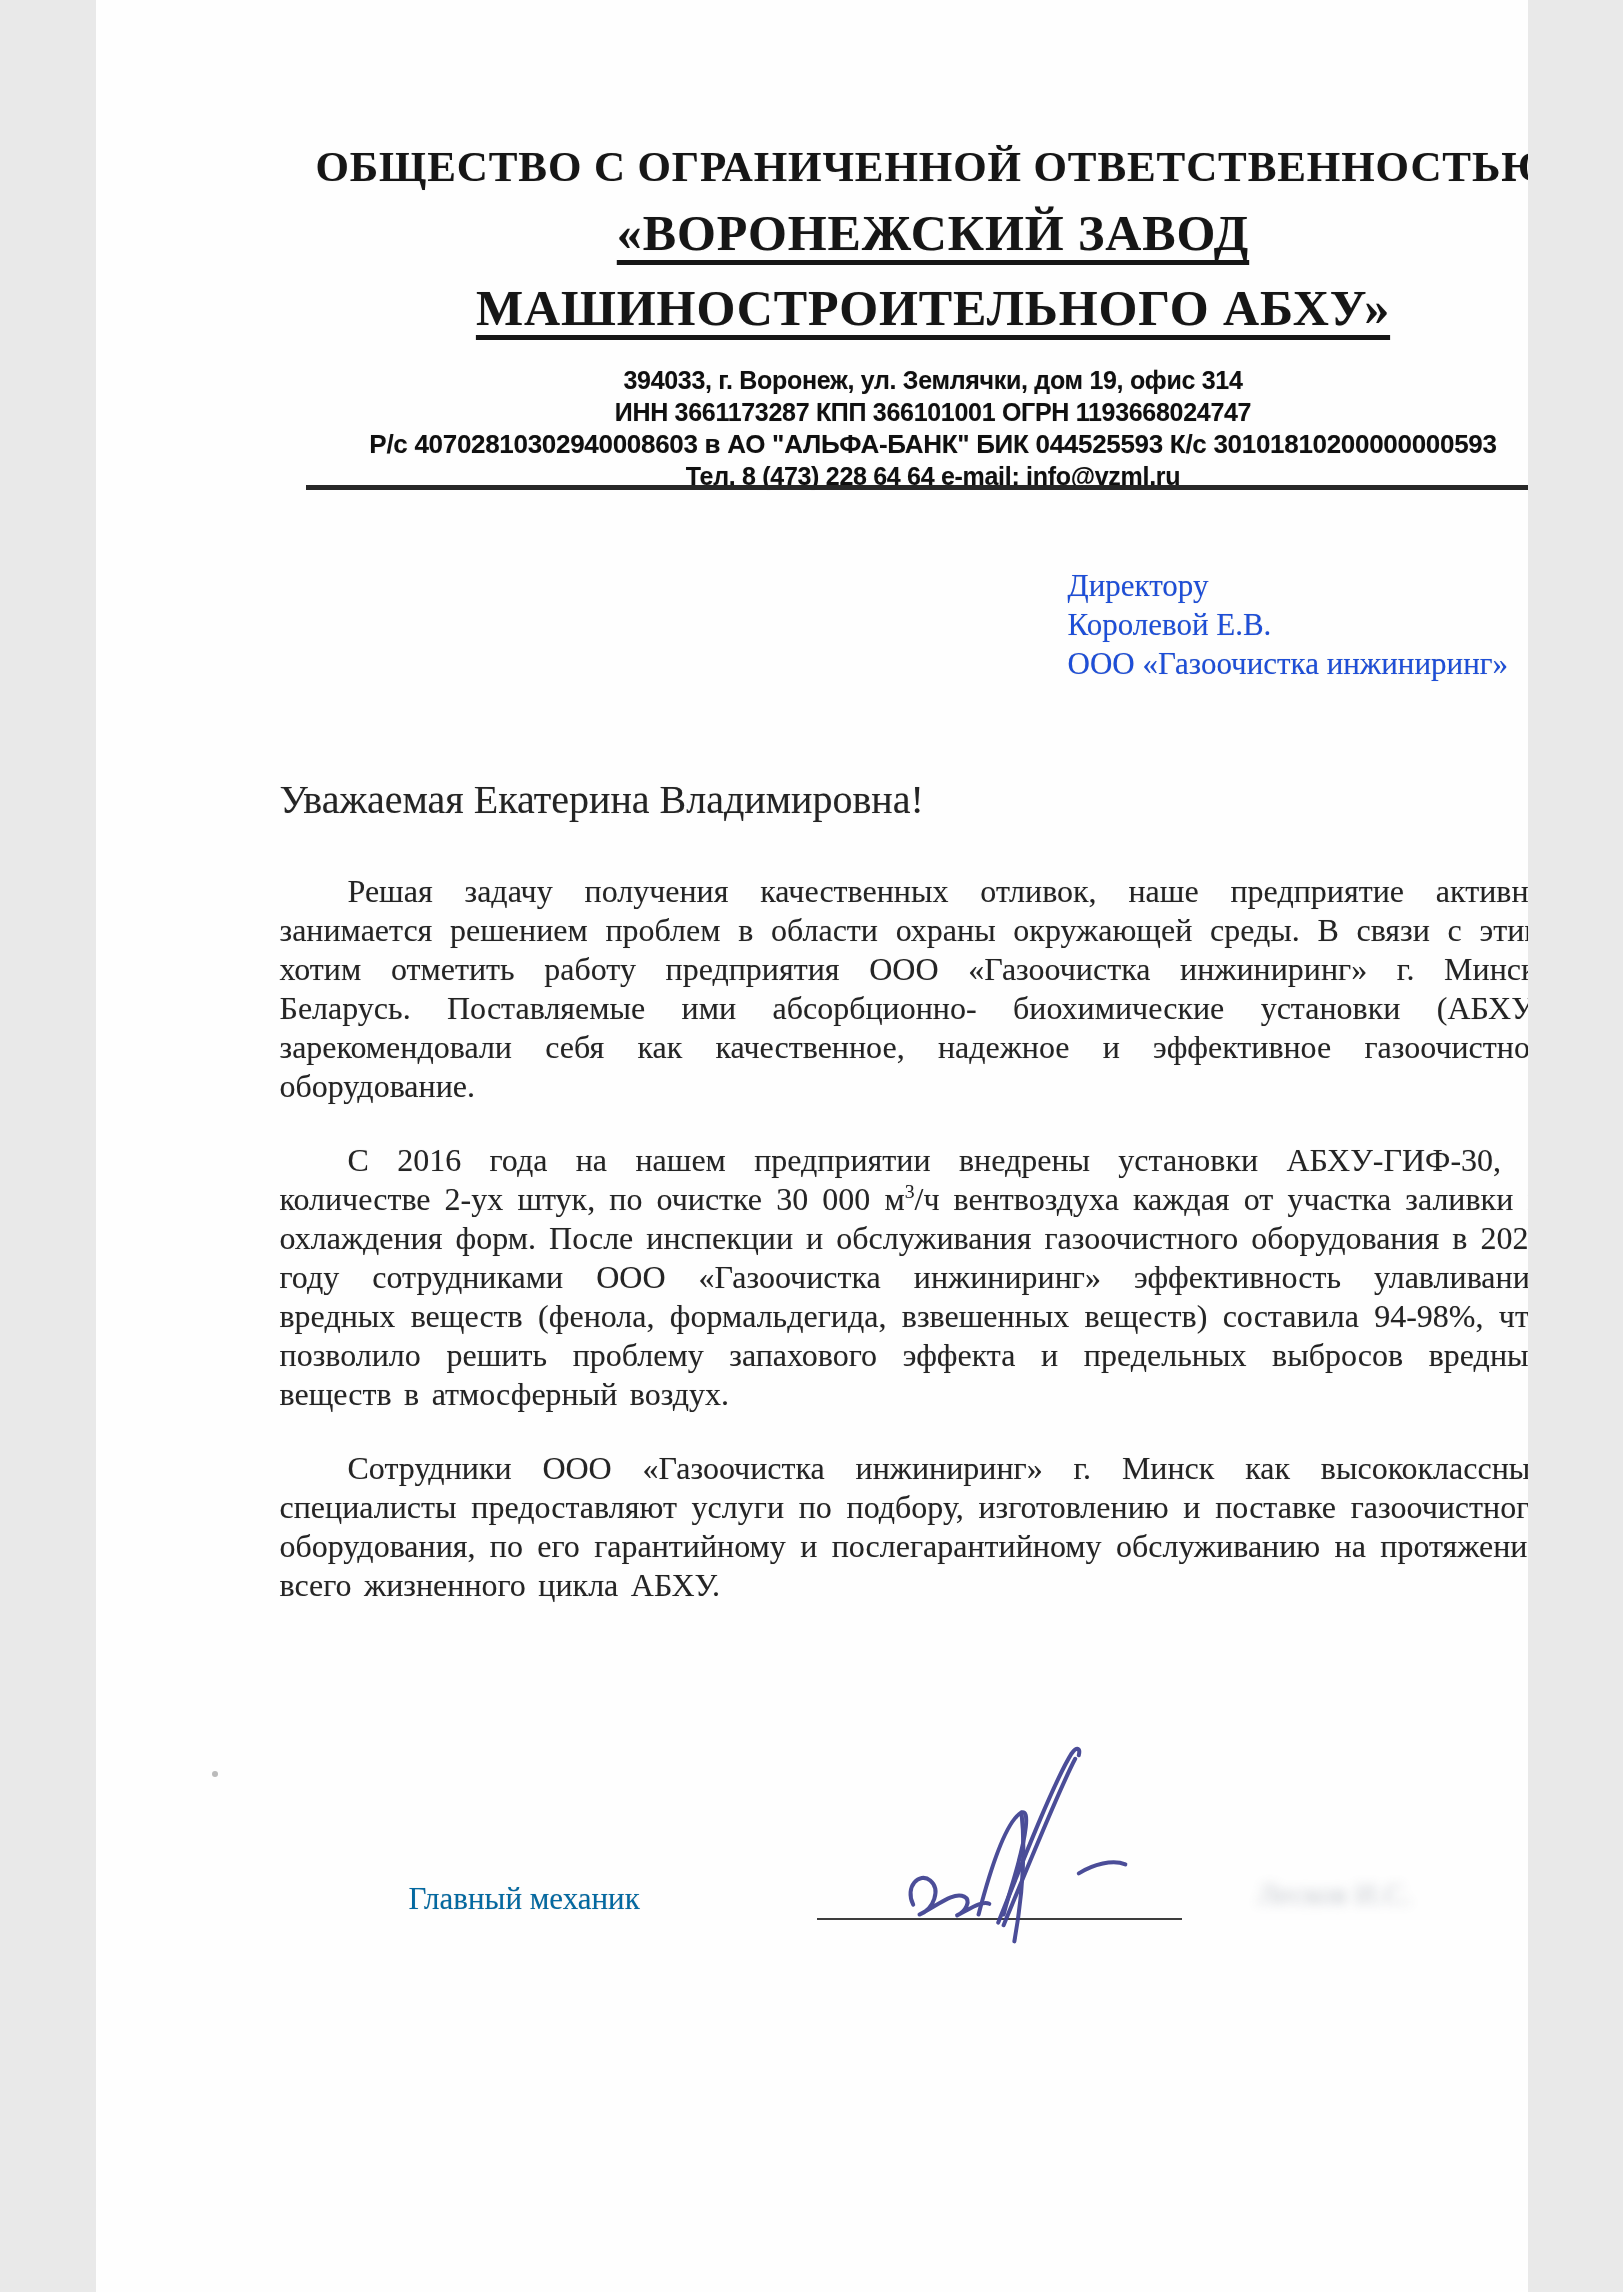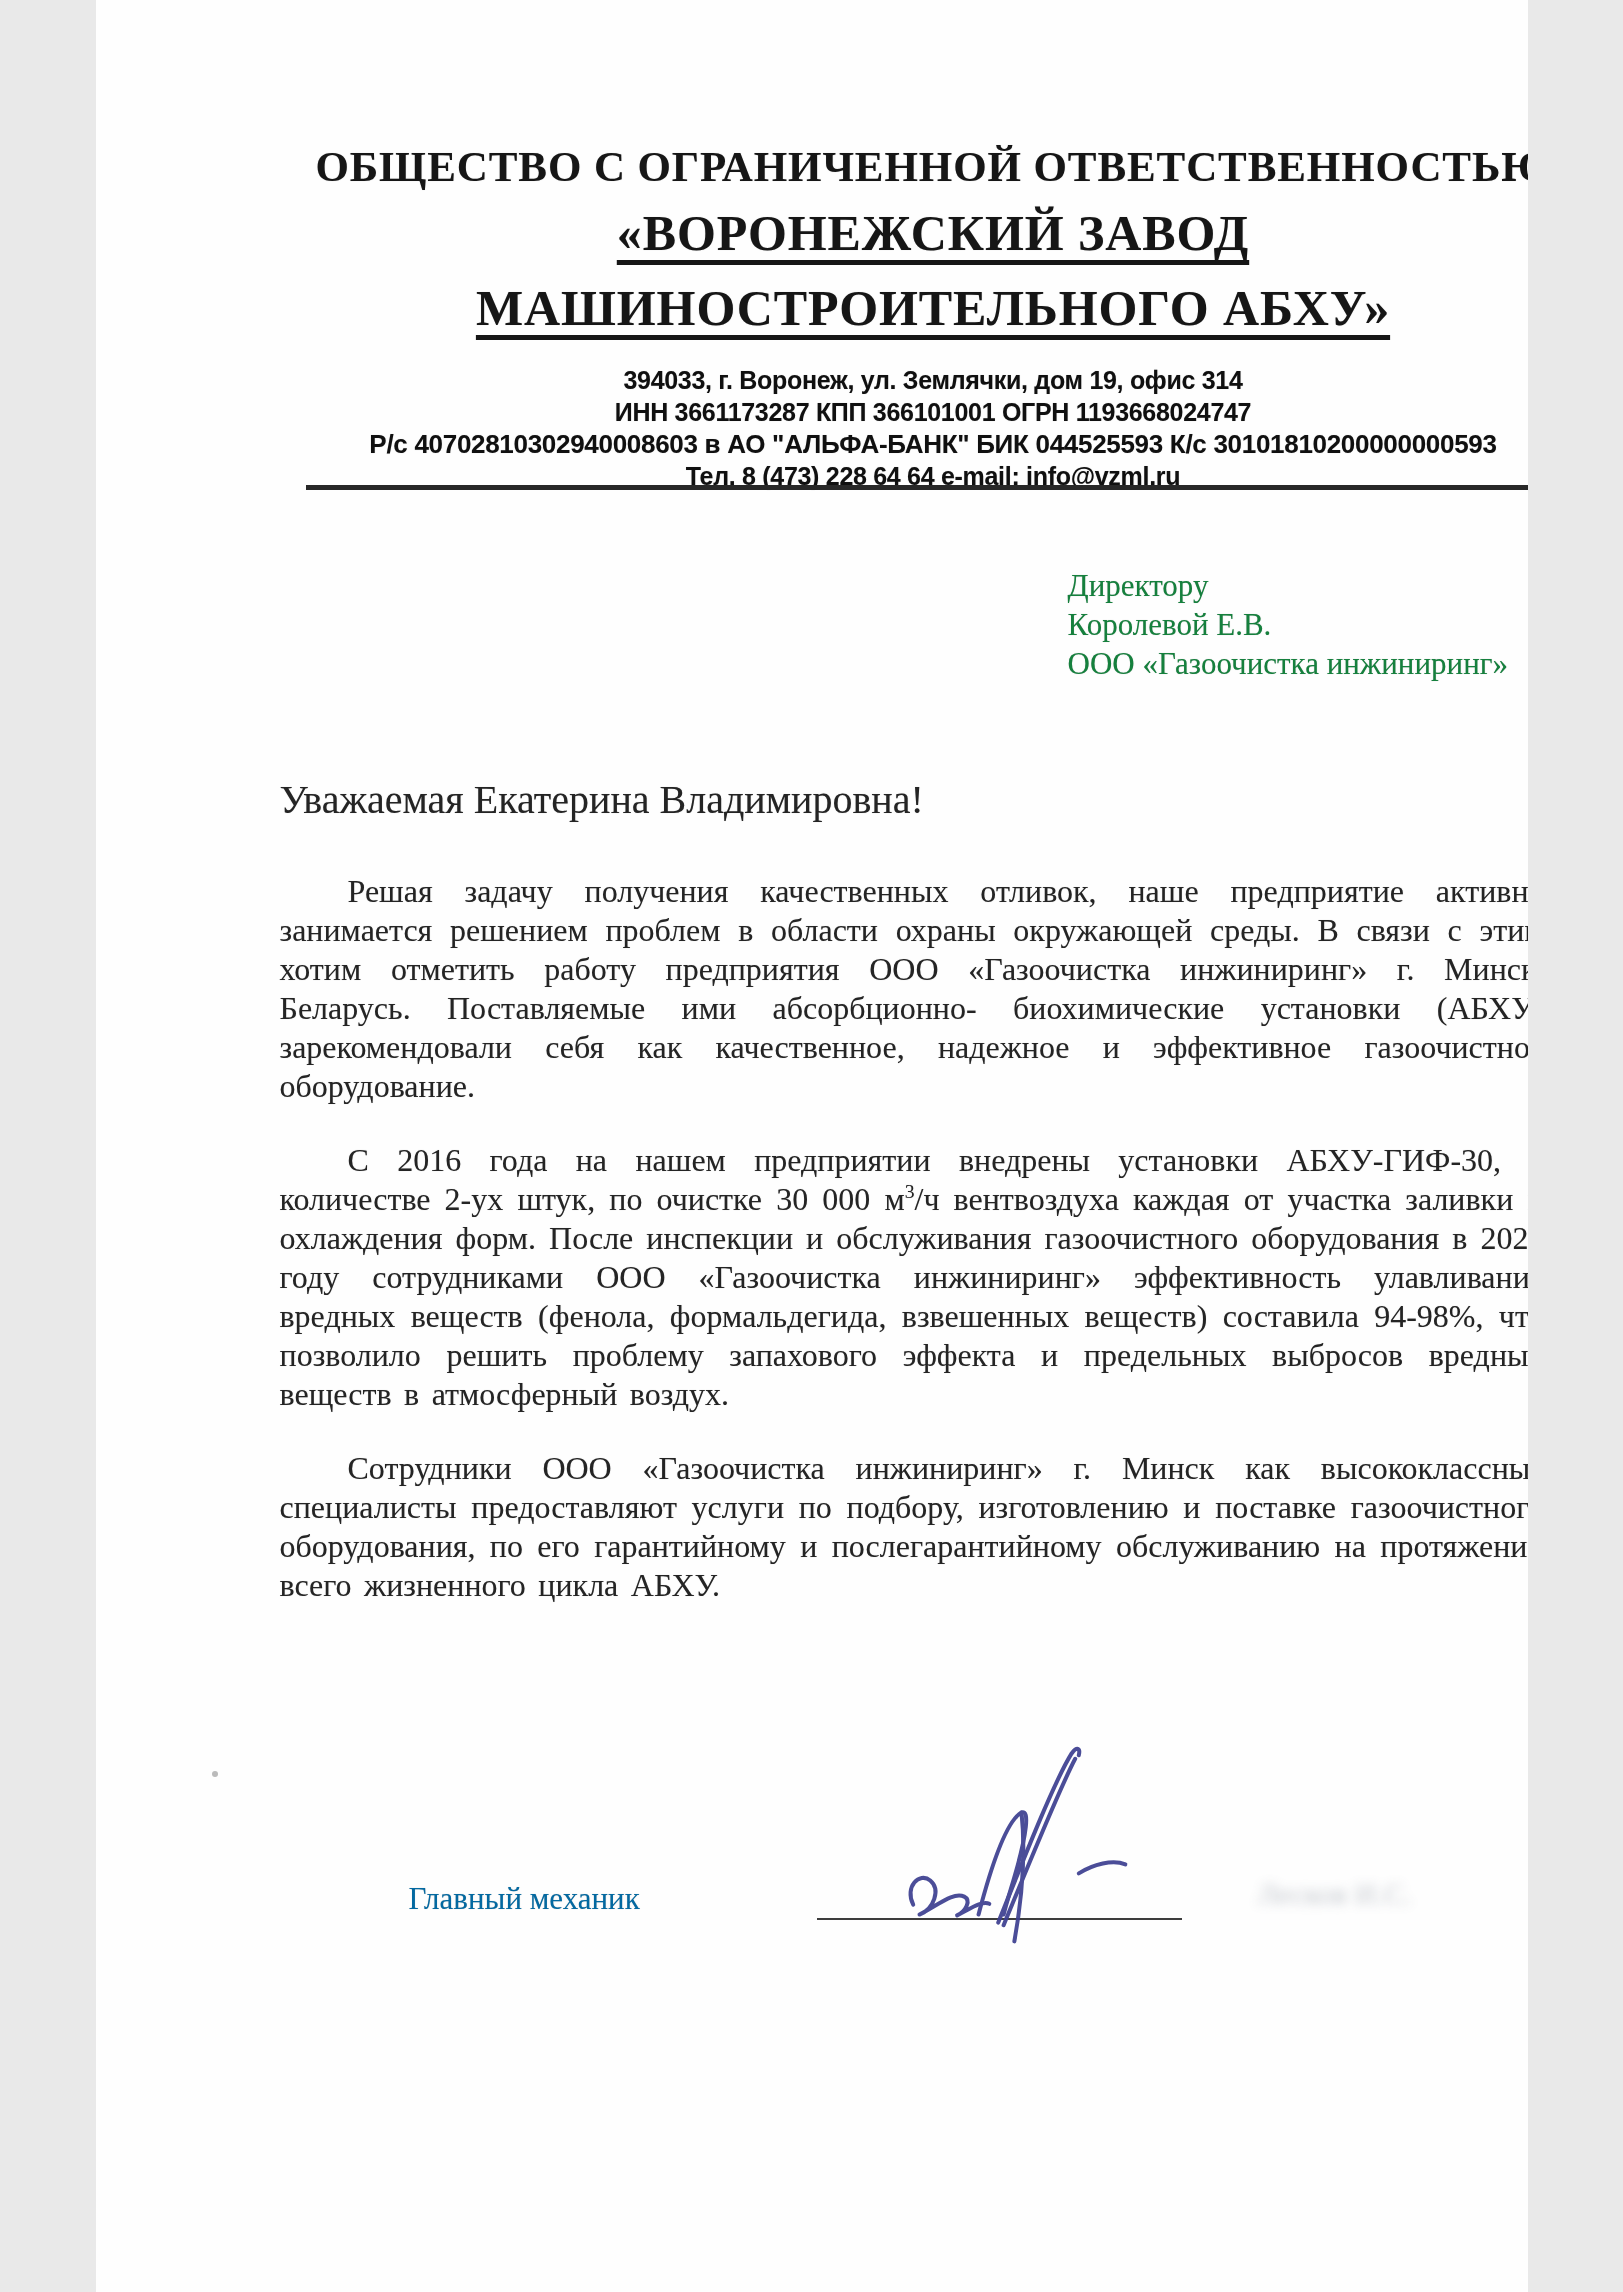--- a/index.html
+++ b/index.html
@@ -19,21 +19,21 @@
   .lh-type { font-size:43px; font-weight:bold; letter-spacing:0.9px; line-height:50px; }
   .lh-name { font-size:50px; font-weight:bold; letter-spacing:0.9px; line-height:68px; margin-top:7.2px; }
   .lh-name span { text-decoration:underline; text-decoration-thickness:4.5px; text-underline-offset:9.9px; }
   .lh-req { font-family:"Liberation Sans", sans-serif; font-weight:bold; font-size:25px; line-height:32px; letter-spacing:-0.3px; color:#101010; }
   .lh-req.first { margin-top:21.5px; }
   .lh-req.bank { font-size:26px; }
 
   .rule { position:absolute; left:210px; top:485px; width:1250px; height:4.5px; background:#282828; }
 
   
-  .addressee { position:absolute; left:972px; top:566px; font-size:31px; line-height:39px; color:#15803d; }
+  .addressee { position:absolute; left:972px; top:566px; font-size:31px; line-height:39px; color:#1d4ed8; }
 
   
   .salutation { position:absolute; left:184px; top:776px; width:1265px; box-sizing:border-box; padding-right:54px; font-size:40px;font-family:Liberation Serif, serif; }
   .body-text { position:absolute; left:184px; top:872px; width:1265px; font-size:32px; line-height:39px; text-align:justify; }
   .body-text p { margin:0 0 35px 0; text-indent:68px; word-spacing:4.5px; }
   .body-text sup { font-size:19.7px; line-height:0; vertical-align:super; }
 
   
   .sig-title { position:absolute; left:313px; top:1881px; font-size:31px; color:#0369a1; }
   .sig-line  { position:absolute; left:721px; top:1891px; width:365px; height:27px; border-bottom:2.7px solid #3d3d3d; }

